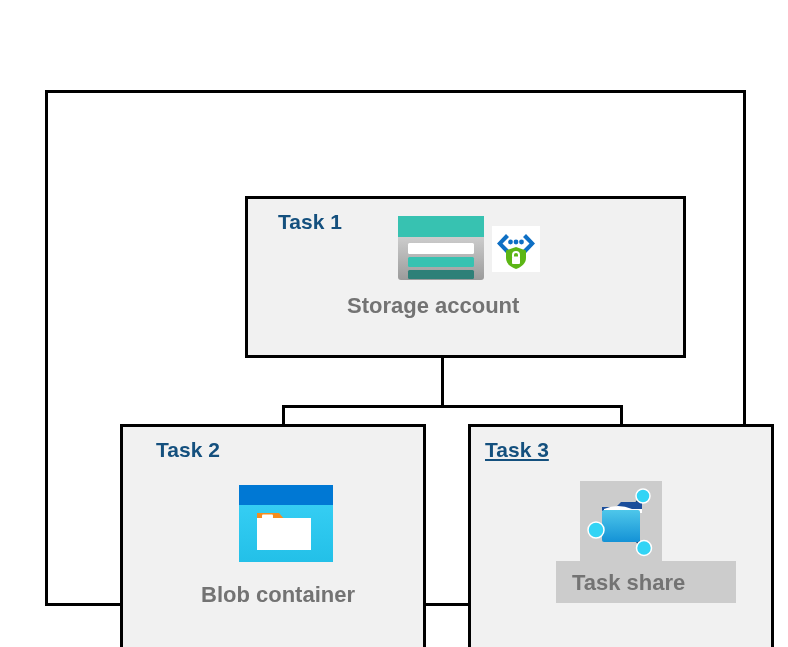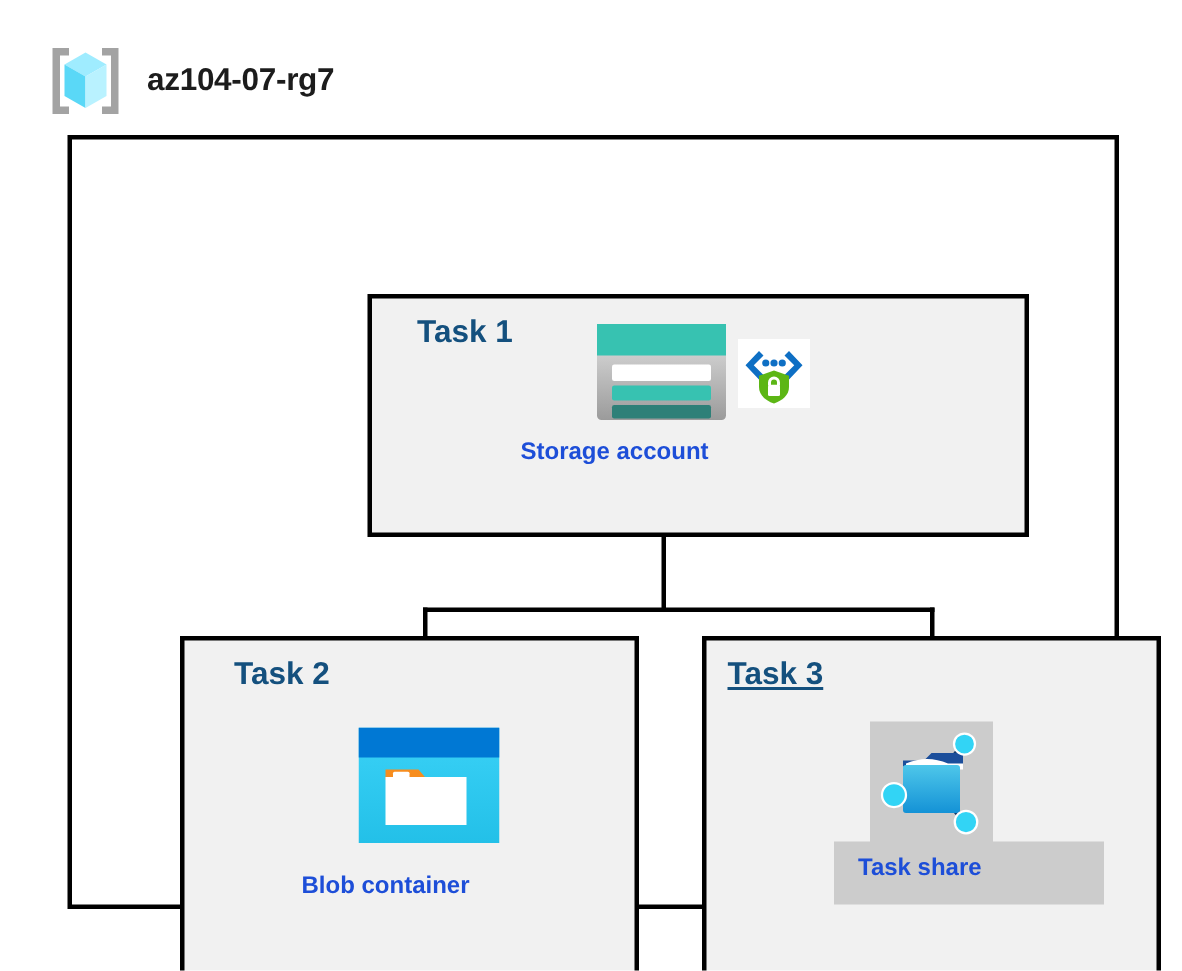--- a/index.html
+++ b/index.html
@@ -76,23 +76,23 @@
     font-weight: bold;
     color: #14507e;
     white-space: nowrap;
   }
   #task-1-box .task-label { left: 30px; top: 11px; }
   #task-2-box .task-label { left: 33px; top: 11px; }
   #task-3-box .task-label { left: 14px; top: 11px; text-decoration: underline; }
 
   .node-label {
     position: absolute;
-    font-size: 16px;
+    font-size: 22px;
     font-weight: bold;
-    color: #1d4ed8;
+    color: #737373;
     white-space: nowrap;
     text-align: left;
   }
 
   
   .conn {
     position: absolute;
     background: #000000;
   }
   .conn-v { width: 3px; }
@@ -137,37 +137,20 @@
   #file-share-icon { left: 538px; top: 392px; width: 72px; height: 74px; }
   #file-share-label { left: 524px; top: 477px; }
 
   svg { display: block; }
 </style>
 </head>
 <body>
 
 <div class="canvas">
 
-  <div class="rg-header">
-    <span class="rg-icon">
-      <svg width="54" height="52" viewBox="0 0 54 52" aria-hidden="true">
-
-        <path d="M16 4 L5 4 L5 48 L16 48 L16 43 L10 43 L10 9 L16 9 Z" fill="#a3a3a3"></path>
-
-        <path d="M38 4 L49 4 L49 48 L38 48 L38 43 L44 43 L44 9 L38 9 Z" fill="#a3a3a3"></path>
-
-        <path d="M27 7 L41 15 L27 23 L13 15 Z" fill="#9fecff"></path>
-
-        <path d="M13 15 L27 23 L27 44 L13 36 Z" fill="#5ad8f7"></path>
-
-        <path d="M41 15 L41 36 L27 44 L27 23 Z" fill="#b9f2ff"></path>
-      </svg>
-    </span>
-    <span class="rg-title">az104-07-rg7</span>
-  </div>
 
   <div class="rg-container">
 
     <div class="conn conn-v" id="conn-storage-down"></div>
     <div class="conn conn-h" id="conn-bus"></div>
     <div class="conn conn-v" id="conn-blob-down"></div>
     <div class="conn conn-v" id="conn-fileshare-down"></div>
 
     <div class="task-box" id="task-1-box">
       <span class="task-label">Task 1</span>

